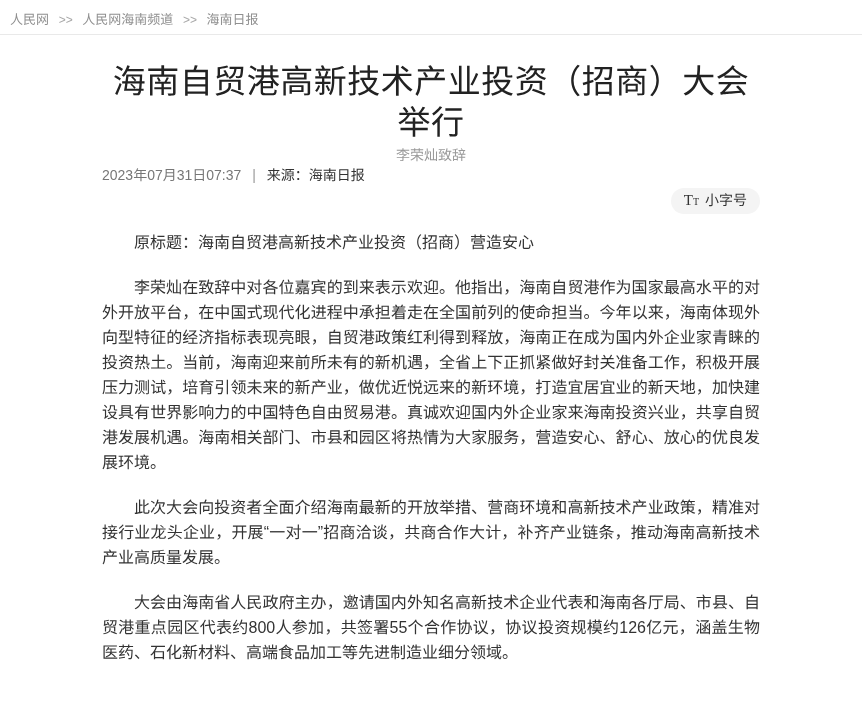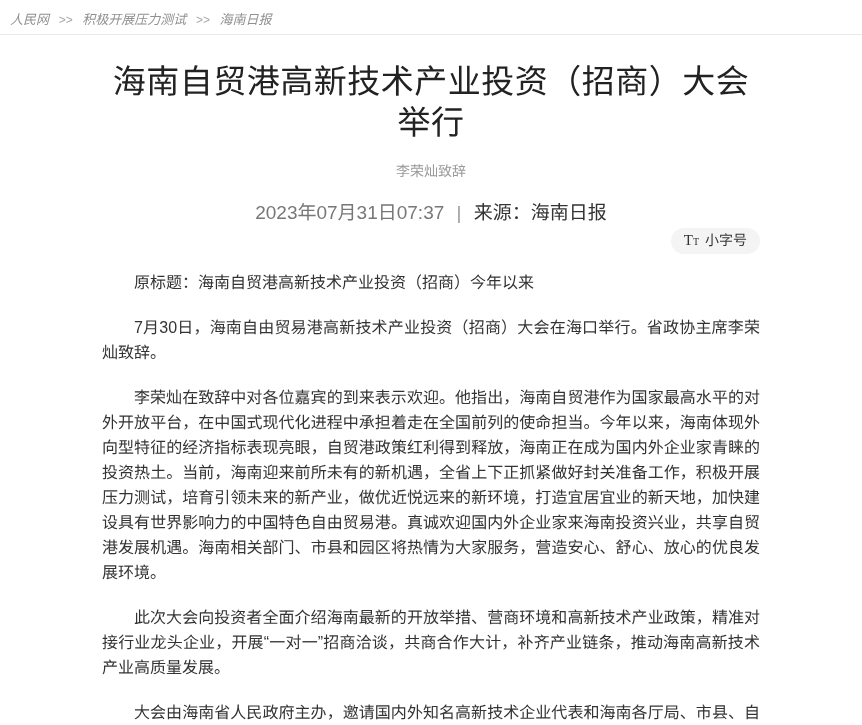--- a/index.html
+++ b/index.html
@@ -18,21 +18,20 @@
     padding: 9px 10px 0 10px;
     font-size: 13px;
     color: #909090;
     border-bottom: 1px solid #e9e9e9;
     white-space: nowrap;
   }
   .breadcrumb .crumb {
     color: #909090;
     cursor: pointer;
     text-decoration: none;
-    font-style: italic;
   }
   .breadcrumb .crumb-sep {
     color: #a8a8a8;
     margin: 0 6px;
     font-size: 12px;
   }
   
   .content {
     width: 658px;
     margin: 0 auto;
@@ -40,30 +39,28 @@
   .article-title {
     margin: 26px 0 0 0;
     font-size: 33px;
     font-weight: 400;
     color: #222222;
     text-align: center;
     line-height: 1.25;
     letter-spacing: 0.5px;
   }
   .article-subtitle {
-    margin-top: 16px;
     font-size: 14px;
     color: #999999;
     text-align: center;
   }
   .article-meta {
-    margin-top: 17px;
-    font-size: 19px;
+    font-size: 14px;
     color: #777777;
-    text-align: center;
+    text-align: left;
   }
   .article-meta .meta-sep {
     margin: 0 7px;
     color: #999999;
   }
   .article-meta .meta-source {
     color: #333333;
   }
   
   .toolbar {
@@ -100,21 +97,21 @@
     text-indent: 2em;
     text-align: justify;
   }
 </style>
 </head>
 <body>
 
 <div class="breadcrumb">
   <span class="crumb">人民网</span>
   <span class="crumb-sep">&gt;&gt;</span>
-  <span class="crumb">积极开展压力测试</span>
+  <span class="crumb">人民网海南频道</span>
   <span class="crumb-sep">&gt;&gt;</span>
   <span class="crumb">海南日报</span>
 </div>
 
 <div class="content">
 
   <h1 class="article-title">海南自贸港高新技术产业投资（招商）大会举行</h1>
 
   <div class="article-subtitle">李荣灿致辞</div>
 
@@ -125,21 +122,20 @@
   </div>
 
   <div class="toolbar">
     <button class="font-size-pill">
       <span class="t-icon"><span class="t-big">T</span><span class="t-small">T</span></span>
       <span>小字号</span>
     </button>
   </div>
 
   <div class="article-body">
-    <p>原标题：海南自贸港高新技术产业投资（招商）今年以来</p>
-    <p>7月30日，海南自由贸易港高新技术产业投资（招商）大会在海口举行。省政协主席李荣灿致辞。</p>
+    <p>原标题：海南自贸港高新技术产业投资（招商）营造安心</p>
     <p>李荣灿在致辞中对各位嘉宾的到来表示欢迎。他指出，海南自贸港作为国家最高水平的对外开放平台，在中国式现代化进程中承担着走在全国前列的使命担当。今年以来，海南体现外向型特征的经济指标表现亮眼，自贸港政策红利得到释放，海南正在成为国内外企业家青睐的投资热土。当前，海南迎来前所未有的新机遇，全省上下正抓紧做好封关准备工作，积极开展压力测试，培育引领未来的新产业，做优近悦远来的新环境，打造宜居宜业的新天地，加快建设具有世界影响力的中国特色自由贸易港。真诚欢迎国内外企业家来海南投资兴业，共享自贸港发展机遇。海南相关部门、市县和园区将热情为大家服务，营造安心、舒心、放心的优良发展环境。</p>
     <p>此次大会向投资者全面介绍海南最新的开放举措、营商环境和高新技术产业政策，精准对接行业龙头企业，开展“一对一”招商洽谈，共商合作大计，补齐产业链条，推动海南高新技术产业高质量发展。</p>
     <p>大会由海南省人民政府主办，邀请国内外知名高新技术企业代表和海南各厅局、市县、自贸港重点园区代表约800人参加，共签署55个合作协议，协议投资规模约126亿元，涵盖生物医药、石化新材料、高端食品加工等先进制造业细分领域。</p>
 
   </div>
 
 </div>
 
 </body></html>

